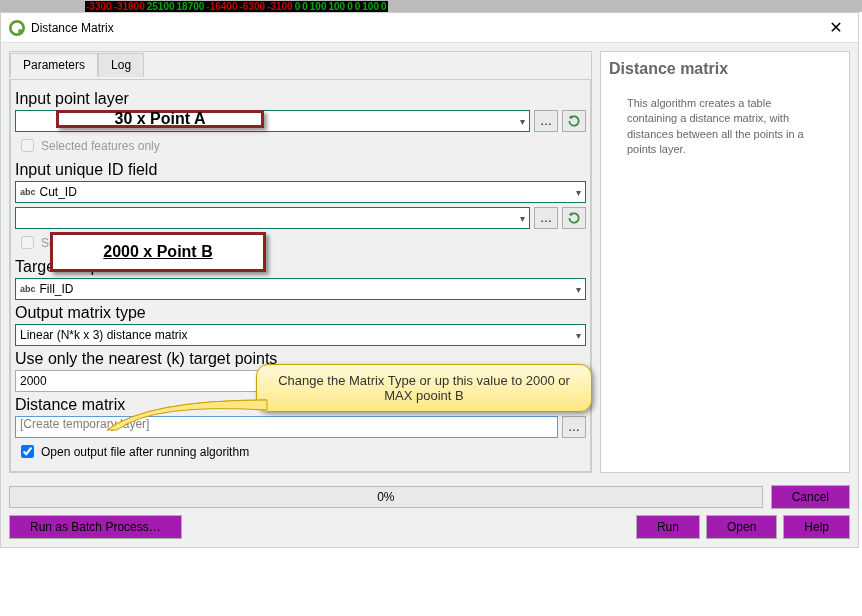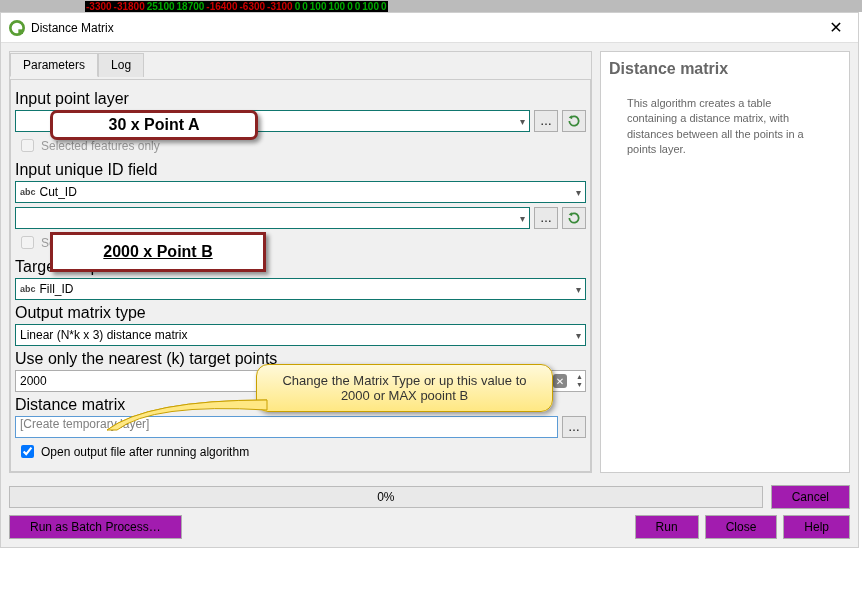--- a/index.html
+++ b/index.html
@@ -165,23 +165,23 @@
           <div class="sqbtn">…</div>
         </div>
 
         <div class="check-row">
           <input type="checkbox" checked="" style="">
           <span>Open output file after running algorithm</span>
         </div>
 
       </div>
 
-      <div class="redbox" style="left:40px; top:58px; width:208px; height:30px;border-radius:7px;">30 x Point A</div>
+      <div class="redbox" style="left:46px; top:58px; width:208px; height:18px;">30 x Point A</div>
       <div class="redbox" style="left:40px; top:180px; width:216px; height:40px;text-decoration:underline;">2000 x Point B</div>
-      <div class="callout" style="left:246px; top:312px; width:297px;">
+      <div class="callout" style="left:246px; top:312px; width:336px;">
         <div>Change the Matrix Type or up this value to 2000 or MAX pooint B</div>
         <svg style="position:absolute; left:-150px; top:30px; width:160px; height:40px; overflow:visible;">
           <path d="M160 5 Q 40 5 0 35" fill="none" stroke="#c9a000" stroke-width="1"></path>
           <path d="M160 5 Q 40 5 0 35 L 10 35 Q 45 8 160 15 Z" fill="#ffe883" stroke="#c9a000" stroke-width="1"></path>
         </svg>
       </div>
     </div>
 
     <div class="right">
       <h2>Distance matrix</h2>
@@ -191,17 +191,17 @@
 
   <div class="bottom">
     <div class="progress-row">
       <div class="progress">0%</div>
       <div class="btn">Cancel</div>
     </div>
     <div class="btn-row">
       <div class="btn">Run as Batch Process…</div>
       <div class="spacer"></div>
       <div class="btn">Run</div>
-      <div class="btn">Close</div>
+      <div class="btn">Open</div>
       <div class="btn">Help</div>
     </div>
   </div>
 </div>
 
 </body></html>

